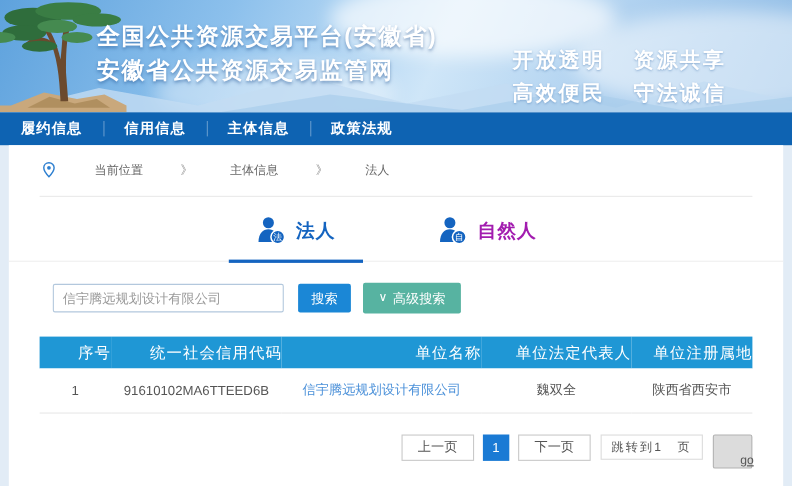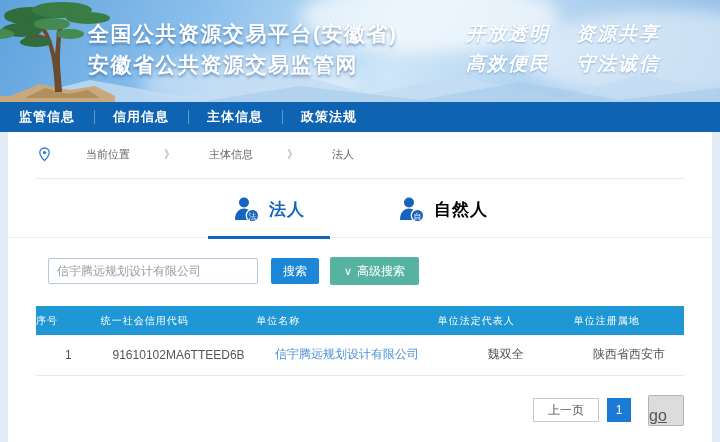--- a/index.html
+++ b/index.html
@@ -15,21 +15,21 @@
   .cloud.c1 { width: 260px; height: 70px; left: 300px; top: -18px; }
   .cloud.c2 { width: 300px; height: 90px; left: 520px; top: 10px; background: rgba(255,255,255,.5); }
   .cloud.c3 { width: 220px; height: 60px; left: 140px; top: 55px; background: rgba(255,255,255,.4); }
   .mountains { position: absolute; left: 0; bottom: 0; width: 100%; height: 46px; }
   .tree-wrap { position: absolute; left: 0; top: 0; width: 130px; height: 102px; }
   .header-titles { position: absolute; left: 88px; top: 18px; z-index: 3; }
   .header-title {
     color: #fff; font-size: 21px; font-weight: bold; letter-spacing: 1.5px;
     text-shadow: 0 2px 3px rgba(25, 75, 140, .5); line-height: 31px; white-space: nowrap;
   }
-  .header-slogans { position: absolute; right: 60px; top: 18px; z-index: 3; text-align: center; font-style: italic; }
+  .header-slogans { position: absolute; right: 60px; top: 40px; z-index: 3; text-align: center; }
   .slogan-line {
     color: #fff; font-family: "DejaVu Serif", "Liberation Serif", serif;
     font-size: 19px; font-weight: bold; letter-spacing: 2px; line-height: 30px;
     text-shadow: 0 1px 2px rgba(60,110,170,.45); white-space: nowrap;
   }
   .slogan-line .gap { display: inline-block; width: 26px; }
   .slogan-line.second { }
 
   
   .main-nav { display: flex; align-items: stretch; width: 720px; height: 30px; background: #0e63b2; }
@@ -51,21 +51,21 @@
   
   .breadcrumb { display: flex; align-items: center; padding: 15px 0 12px 30px; gap: 28px; }
   .breadcrumb .pin { width: 13px; height: 15px; margin-right: 7px; flex: 0 0 auto; }
   .crumb-text { font-size: 11px; color: #666; }
   .crumb-sep { font-size: 11px; color: #888; margin: 0 6px; }
   .divider { border: none; border-top: 1px solid #e9e9e9; margin: 4px 28px 0; }
 
   
   .tabs { display: flex; justify-content: center; gap: 92px; padding-top: 16px; border-bottom: 1px solid #efefef; position: relative; }
   .tab { display: flex; align-items: center; gap: 9px; padding-bottom: 14px; cursor: pointer; position: relative; }
-  .tab-label { font-size: 17px; font-weight: bold; color: #000000; letter-spacing: 1px; }
+  .tab-label { font-size: 17px; font-weight: bold; color: #a21caf; letter-spacing: 1px; }
   .tab.active .tab-label { color: #1464c0; }
   .tab.active::after {
     content: ""; position: absolute; left: 50%; transform: translateX(-50%);
     bottom: -2px; width: 122px; height: 3px; background: #1464c0;
   }
   .person-icon { width: 28px; height: 28px; }
 
   
   .search-row { display: flex; align-items: center; margin: 19px 0 0 40px; }
   .search-input {
@@ -82,52 +82,52 @@
     margin-left: 11px; height: 28px; padding: 0 14px; border: none; border-radius: 2px;
     background: #57b3a1; color: #fff; font-size: 12px; cursor: pointer;
     display: inline-flex; align-items: center; gap: 5px;
     font-family: "Liberation Sans", sans-serif;
   }
   .chevron { font-size: 11px; line-height: 1; }
 
   
   .result-table { width: calc(100% - 56px); margin: 21px 28px 0; border-collapse: collapse; table-layout: fixed; }
   .result-table thead th {
-    background: #1f97d5; color: #fff; font-size: 10px; font-weight: normal;
-    height: 29px; text-align: left; letter-spacing: 1px;
+    background: #1f97d5; color: #fff; font-size: 14px; font-weight: normal;
+    height: 29px; text-align: right; letter-spacing: 1px;
   }
   .result-table tbody td {
     height: 40px; text-align: center; font-size: 12px; color: #555;
     border-bottom: 1px solid #e8e8e8; background: #fff;
   }
   .col-idx { width: 10%; } .col-code { width: 24%; } .col-name { width: 28%; }
   .col-rep { width: 21%; } .col-region { width: 17%; }
   .cell-link { color: #4a90d9; cursor: pointer; text-decoration: none; }
 
   
-  .pagination { display: flex; justify-content: flex-end; align-items: center; margin: 19px 28px 0; }
+  .pagination { display: flex; justify-content: flex-end; align-items: flex-start; margin: 19px 28px 0; }
   .page-btn {
     height: 24px; padding: 0 14px; background: #fff; border: 1px solid #c9c9c9;
     color: #555; font-size: 12px; cursor: pointer; font-family: "Liberation Sans", sans-serif;
   }
   .page-current {
     width: 24px; height: 24px; margin: 0 8px; background: #1a7ad4; color: #fff;
     font-size: 12px; display: inline-flex; align-items: center; justify-content: center; cursor: pointer;
   }
   .page-jump {
     margin-left: 9px; height: 23px; padding: 0 9px; border: 1px solid #dcdcdc;
     color: #555; font-size: 11px; display: inline-flex; align-items: center;
     letter-spacing: 2px; background: #fff;
   }
   .go-btn {
     margin-left: 9px; width: 36px; height: 31px; background: #dcdcdc;
     border: 1px solid #b2b2b2; border-radius: 2px; position: relative; cursor: pointer;
   }
   .go-btn span {
-    position: absolute; left: 0; bottom: 0px; font-size: 16px; color: #555;
+    position: absolute; left: 24px; bottom: 0px; font-size: 11px; color: #555;
     text-decoration: underline; font-family: "Liberation Sans", sans-serif;
   }
 </style>
 </head>
 <body>
 
 <header class="site-header">
   <div class="cloud c1"></div>
   <div class="cloud c2"></div>
   <div class="cloud c3"></div>
@@ -157,21 +157,21 @@
     <div class="header-title">安徽省公共资源交易监管网</div>
   </div>
 
   <div class="header-slogans">
     <div class="slogan-line"><span>开放透明</span><span class="gap"></span><span>资源共享</span></div>
     <div class="slogan-line second"><span>高效便民</span><span class="gap"></span><span>守法诚信</span></div>
   </div>
 </header>
 
 <nav class="main-nav">
-  <div class="nav-item">监管信息</div>
+  <div class="nav-item">履约信息</div>
   <div class="nav-item">信用信息</div>
   <div class="nav-item">主体信息</div>
   <div class="nav-item">政策法规</div>
 
 </nav>
 
 <main class="content">
 
   <div class="breadcrumb">
     <svg class="pin" viewBox="0 0 13 15">
@@ -234,18 +234,20 @@
         <td><a class="cell-link">信宇腾远规划设计有限公司</a></td>
         <td>魏双全</td>
         <td>陕西省西安市</td>
       </tr>
     </tbody>
   </table>
 
   <div class="pagination">
     <button class="page-btn">上一页</button>
     <span class="page-current">1</span>
+    <button class="page-btn">下一页</button>
+    <span class="page-jump">跳转到1　页</span>
     <div class="go-btn">
       <span>go</span>
     </div>
   </div>
 
 </main>
 
 </body></html>

